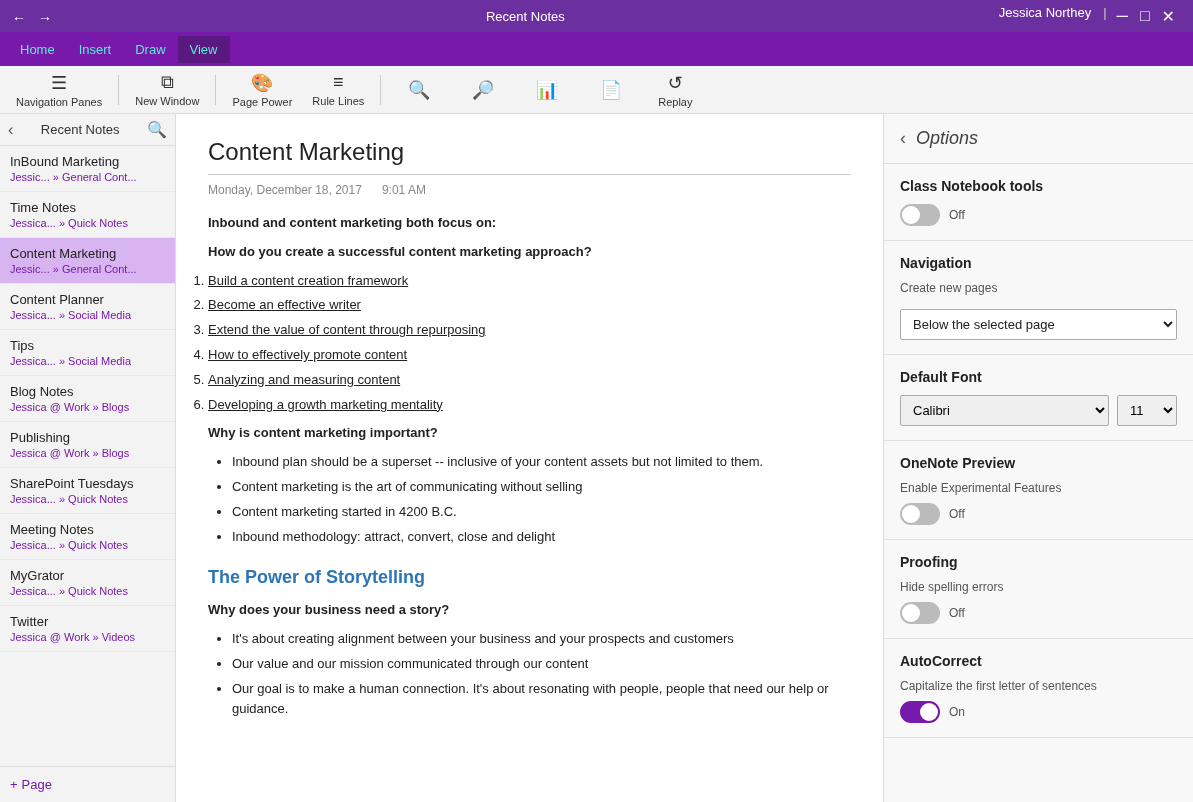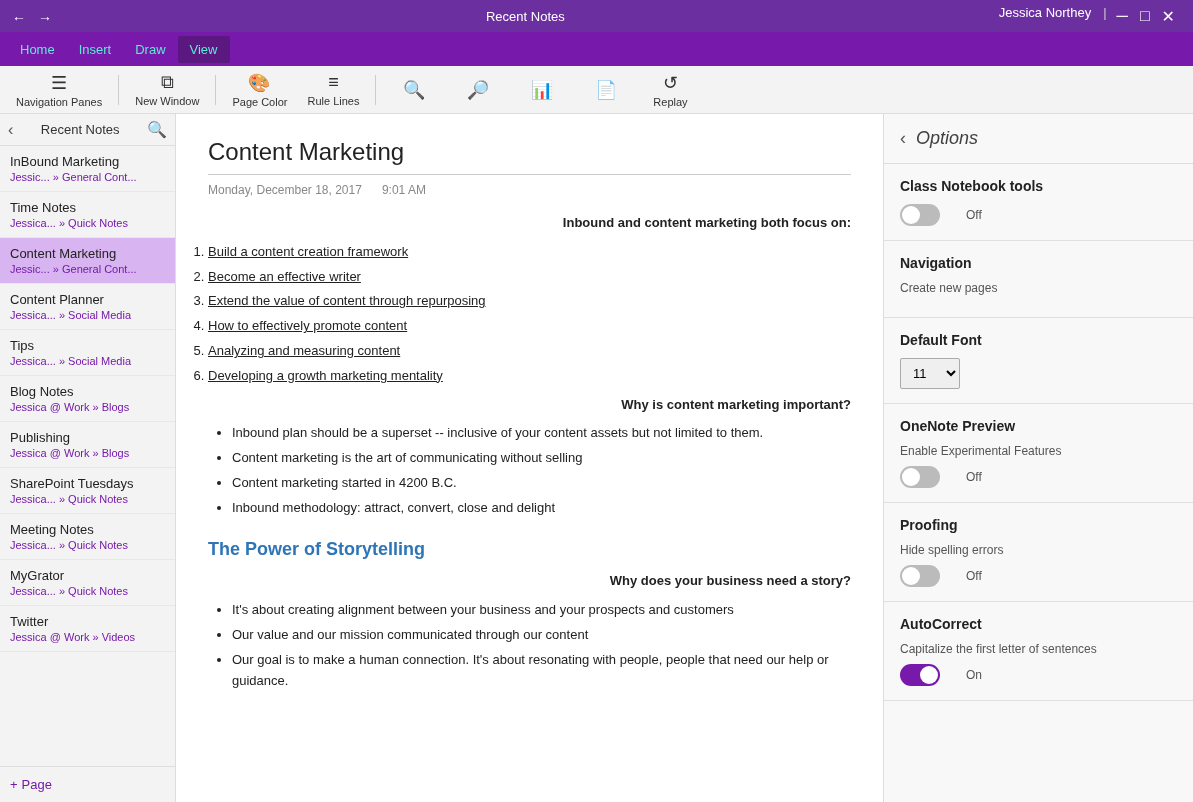--- a/index.html
+++ b/index.html
@@ -119,21 +119,21 @@
     
     .content-area {
       flex: 1;
       padding: 24px 32px;
       overflow-y: auto;
       background: #fff;
     }
     .page-title-main { font-size: 24px; color: #222; font-weight: 400; margin-bottom: 4px; }
     .page-meta { font-size: 12px; color: #888; margin-bottom: 16px; }
     .page-body { font-size: 13px; color: #222; line-height: 1.6; }
-    .page-body p { margin-bottom: 8px; text-align: right; }
+    .page-body p { margin-bottom: 8px; }
     .page-body ul { margin-left: 24px; margin-bottom: 8px; }
     .page-body ol { margin-bottom: 8px; text-decoration: underline; }
     .page-body li { margin-bottom: 4px; }
     .section-heading { font-size: 18px; color: #2e75b6; margin: 16px 0 8px 0; }
     .bold-text { font-weight: 600; }
 
     
     .options-panel {
       width: 310px;
       background: #f8f8f8;
@@ -195,21 +195,21 @@
       gap: 8px;
       margin-top: 6px;
     }
     .font-select { flex: 1; padding: 6px 8px; border: 1px solid #aaa; font-size: 13px; border-radius: 2px; }
     .font-size-select { width: 60px; padding: 6px 8px; border: 1px solid #aaa; font-size: 13px; border-radius: 2px; }
 
     
     .toggle-row {
       display: flex;
       align-items: center;
-      gap: 26px;
+      gap: 9px;
       margin-top: 6px;
     }
     .toggle {
       width: 40px;
       height: 22px;
       background: #bbb;
       border-radius: 11px;
       position: relative;
       cursor: pointer;
       flex-shrink: 0;
@@ -262,21 +262,21 @@
     <span>Navigation Panes</span>
   </button>
   <div class="toolbar-separator"></div>
   <button class="toolbar-btn">
     <span class="toolbar-icon">⧉</span>
     <span>New Window</span>
   </button>
   <div class="toolbar-separator"></div>
   <button class="toolbar-btn">
     <span class="toolbar-icon">🎨</span>
-    <span>Page Color</span>
+    <span>Page Power</span>
   </button>
   <button class="toolbar-btn">
     <span class="toolbar-icon">≡</span>
     <span>Rule Lines</span>
   </button>
   <div class="toolbar-separator"></div>
   <button class="toolbar-btn">
     <span class="toolbar-icon">🔍</span>
   </button>
   <button class="toolbar-btn">
@@ -357,20 +357,21 @@
   <div class="content-area">
     <h1 class="page-title-main">Content Marketing</h1>
     <hr class="content-divider">
     <div class="page-meta">
       <span>Monday, December 18, 2017</span>
       &nbsp;&nbsp;&nbsp;&nbsp;
       <span>9:01 AM</span>
     </div>
     <div class="page-body">
       <p><span class="bold-text">Inbound and content marketing both focus on:</span></p>
+      <p><span class="bold-text">How do you create a successful content marketing approach?</span></p>
       <ol>
         <li>Build a content creation framework</li>
         <li>Become an effective writer</li>
         <li>Extend the value of content through repurposing</li>
         <li>How to effectively promote content</li>
         <li>Analyzing and measuring content</li>
         <li>Developing a growth marketing mentality</li>
       </ol>
       <p><span class="bold-text">Why is content marketing important?</span></p>
       <ul>
@@ -403,25 +404,34 @@
           <div class="toggle-knob"></div>
         </div>
         <span class="toggle-label">Off</span>
       </div>
     </div>
 
 
     <div class="options-section">
       <div class="options-section-title">Navigation</div>
       <div class="options-section-subtitle">Create new pages</div>
+      <select class="options-select">
+        <option>Below the selected page</option>
+        <option>At the end of the section</option>
+      </select>
     </div>
 
     <div class="options-section">
       <div class="options-section-title">Default Font</div>
       <div class="font-row">
+        <select class="font-select">
+          <option>Calibri</option>
+          <option>Arial</option>
+          <option>Times New Roman</option>
+        </select>
         <select class="font-size-select">
           <option>9</option>
           <option>10</option>
           <option selected="">11</option>
           <option>12</option>
           <option>14</option>
         </select>
       </div>
     </div>
 

